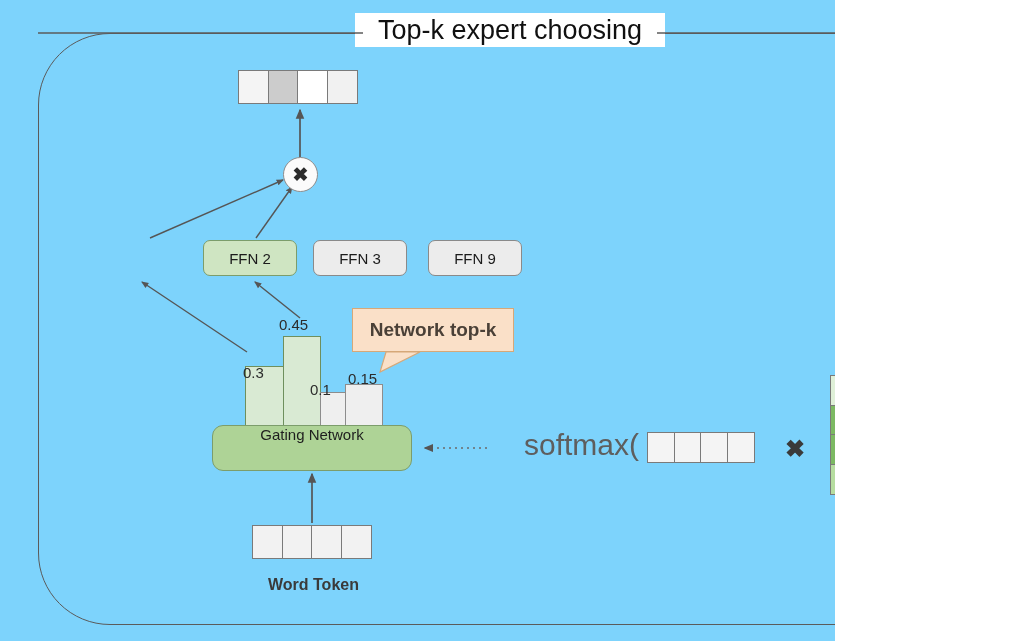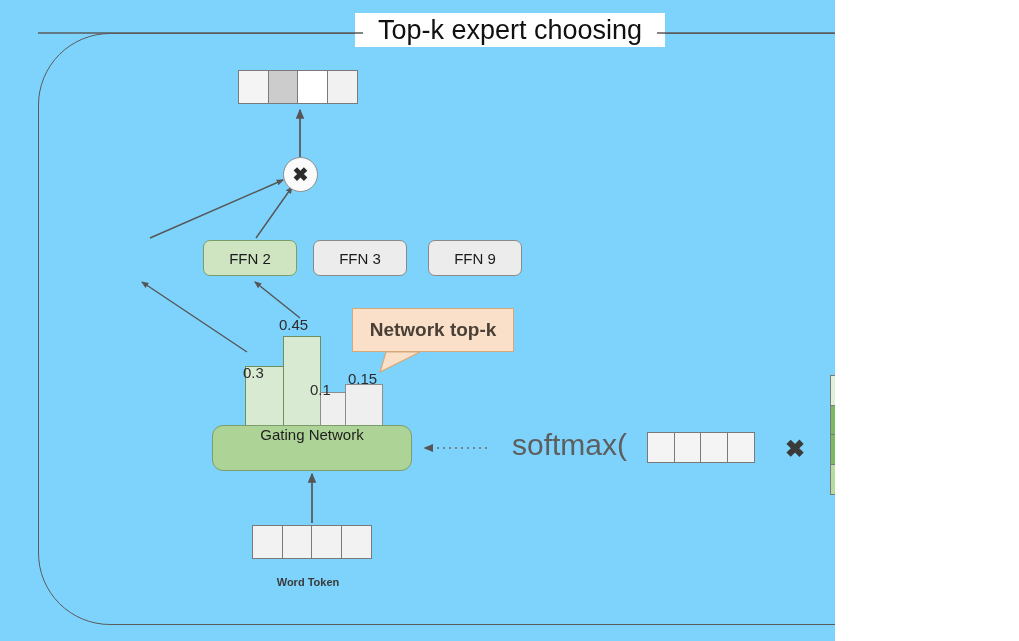--- a/index.html
+++ b/index.html
@@ -182,21 +182,21 @@
     font-weight: bold;
     color: #4a4037;
   }
 
   
   .label-text {
     position: absolute;
     white-space: pre;
   }
   #softmax-text {
-    left: 512px;
+    left: 524px;
     top: 428px;
     font-size: 30px;
     color: #5e5e5e;
   }
   #paren-close {
     left: 868px;
     top: 428px;
     font-size: 30px;
     color: #5e5e5e;
   }
@@ -210,25 +210,25 @@
   #gating-weight-label {
     left: 766px;
     top: 313px;
     font-size: 17px;
     color: #6a6a6a;
     line-height: 24px;
     width: 190px;
     white-space: normal;
   }
   #word-token-label {
-    left: 244px;
+    left: 268px;
     top: 576px;
     width: 128px;
-    text-align: center;
-    font-size: 11px;
+    text-align: left;
+    font-size: 16px;
     font-weight: bold;
     color: #3a3a3a;
   }
 </style>
 </head>
 <body>
 
 <div id="canvas">
 
   <div class="outer-frame"></div>

